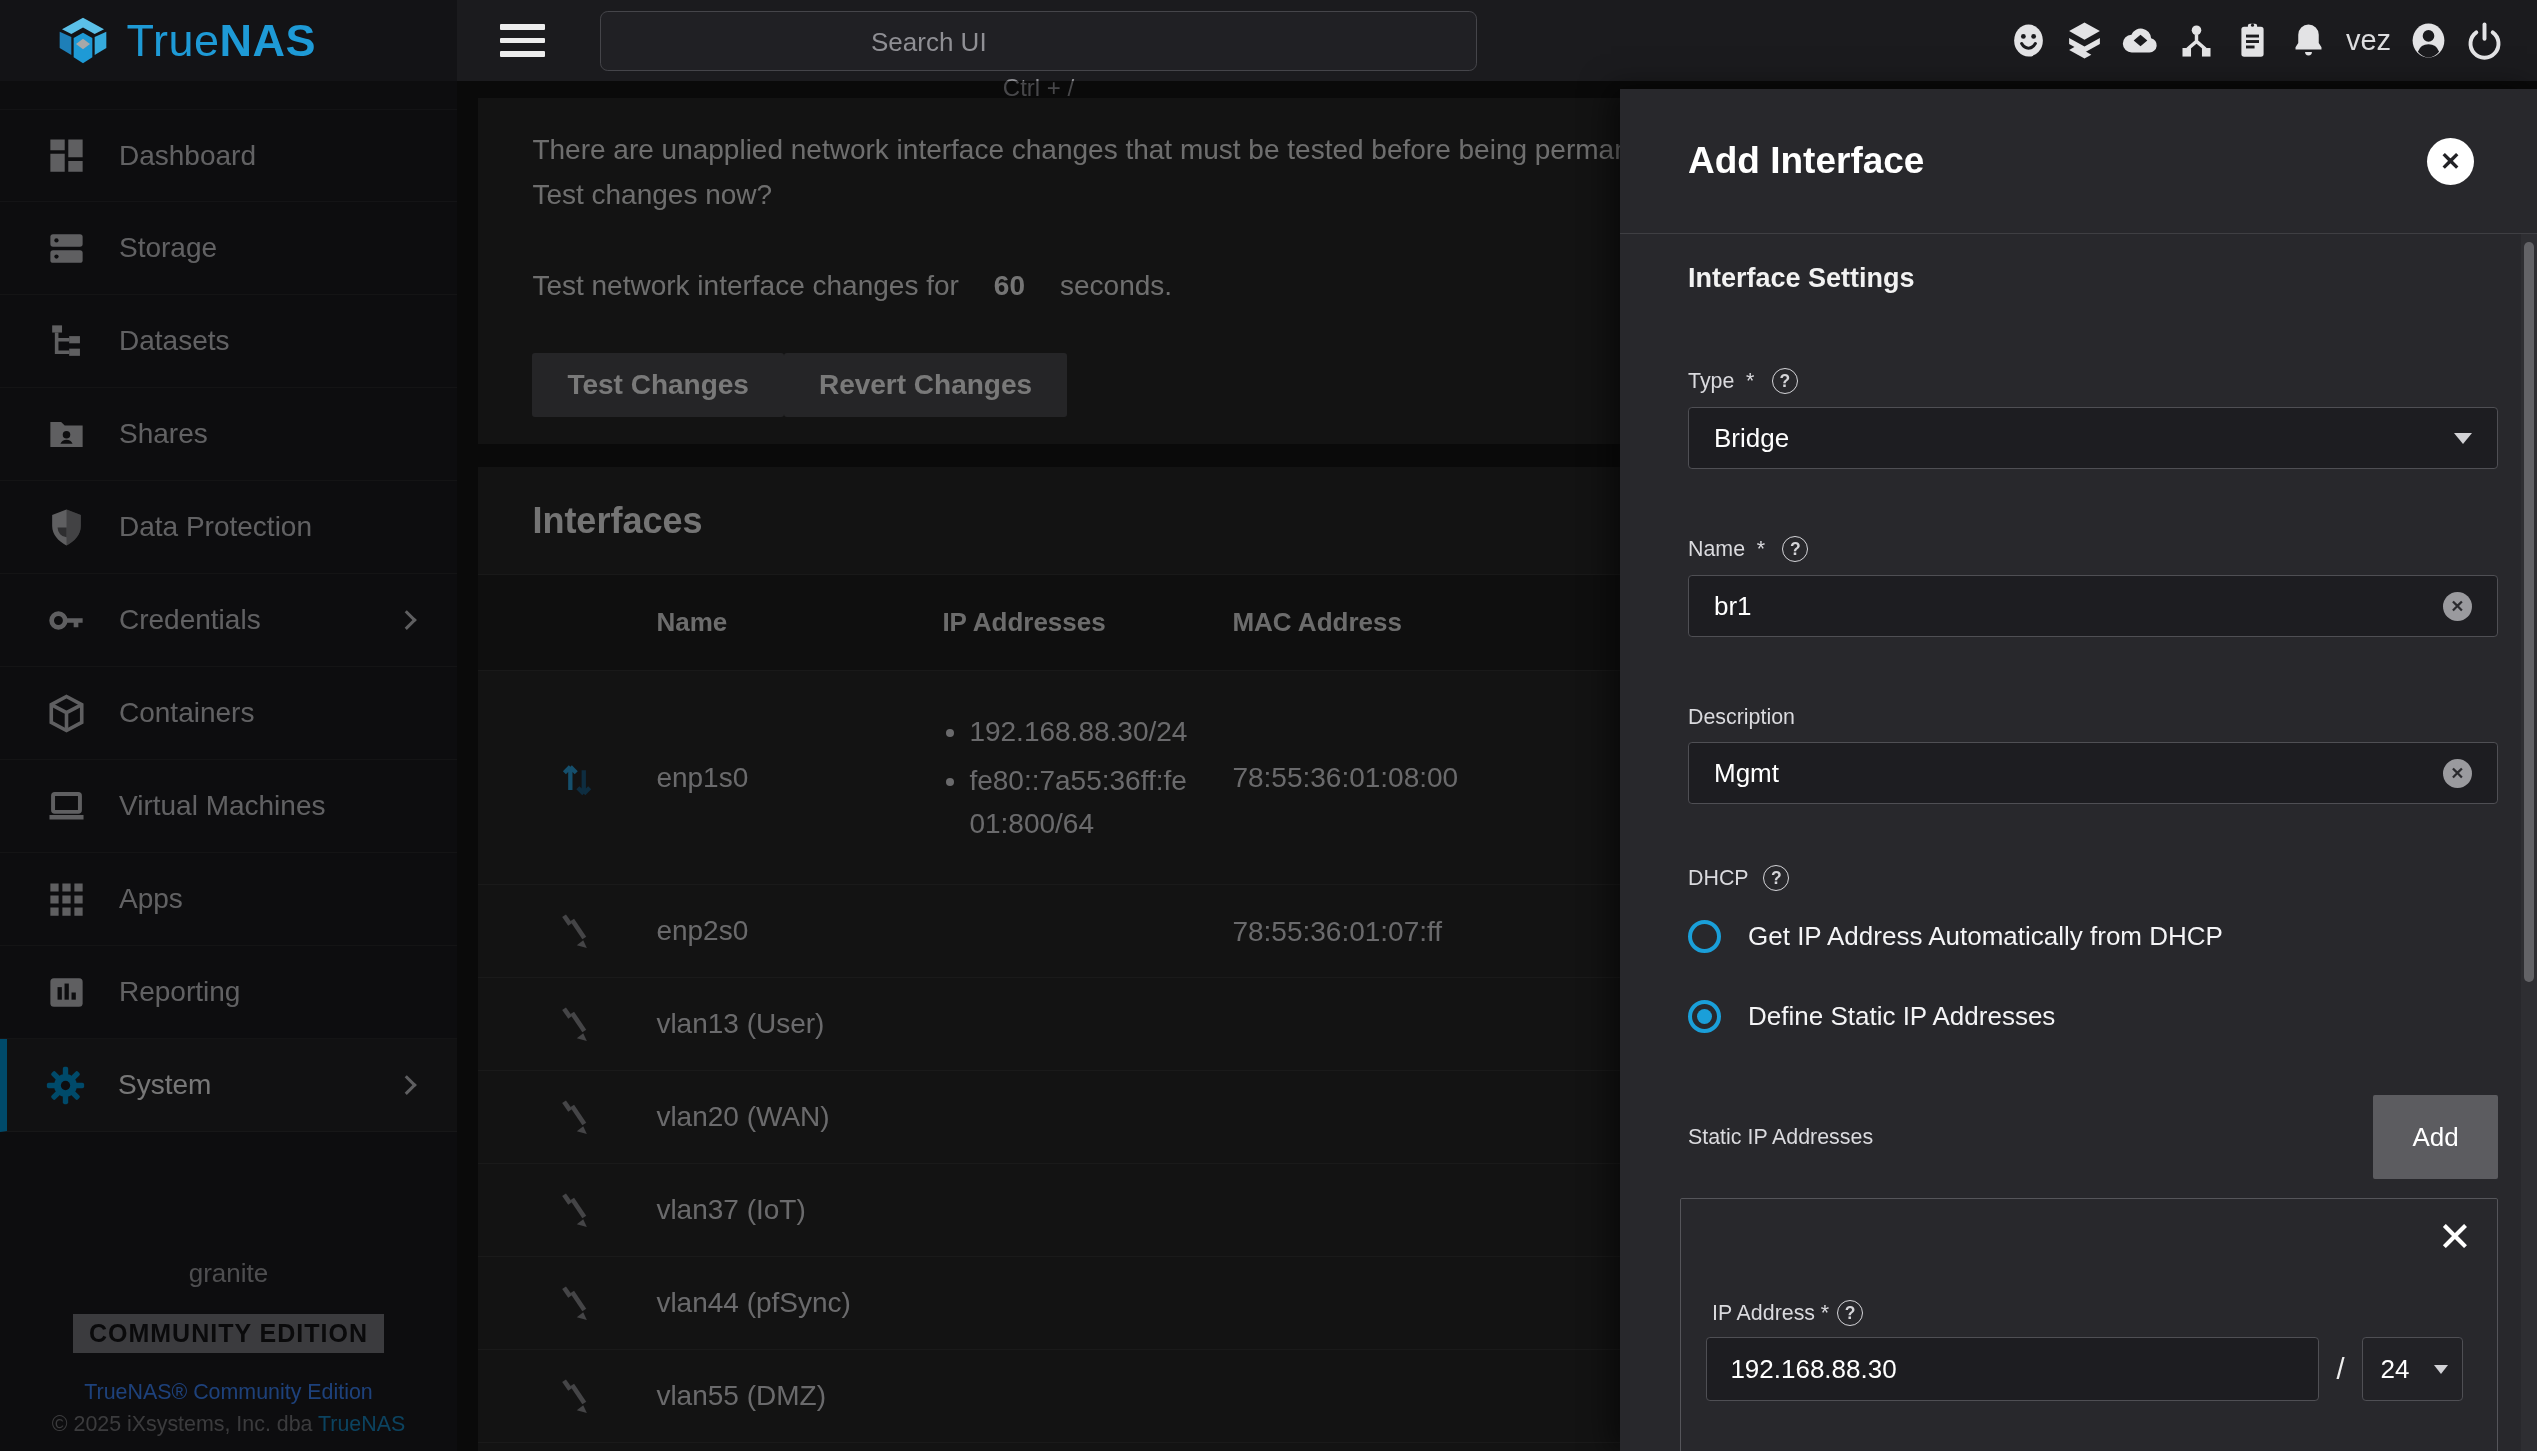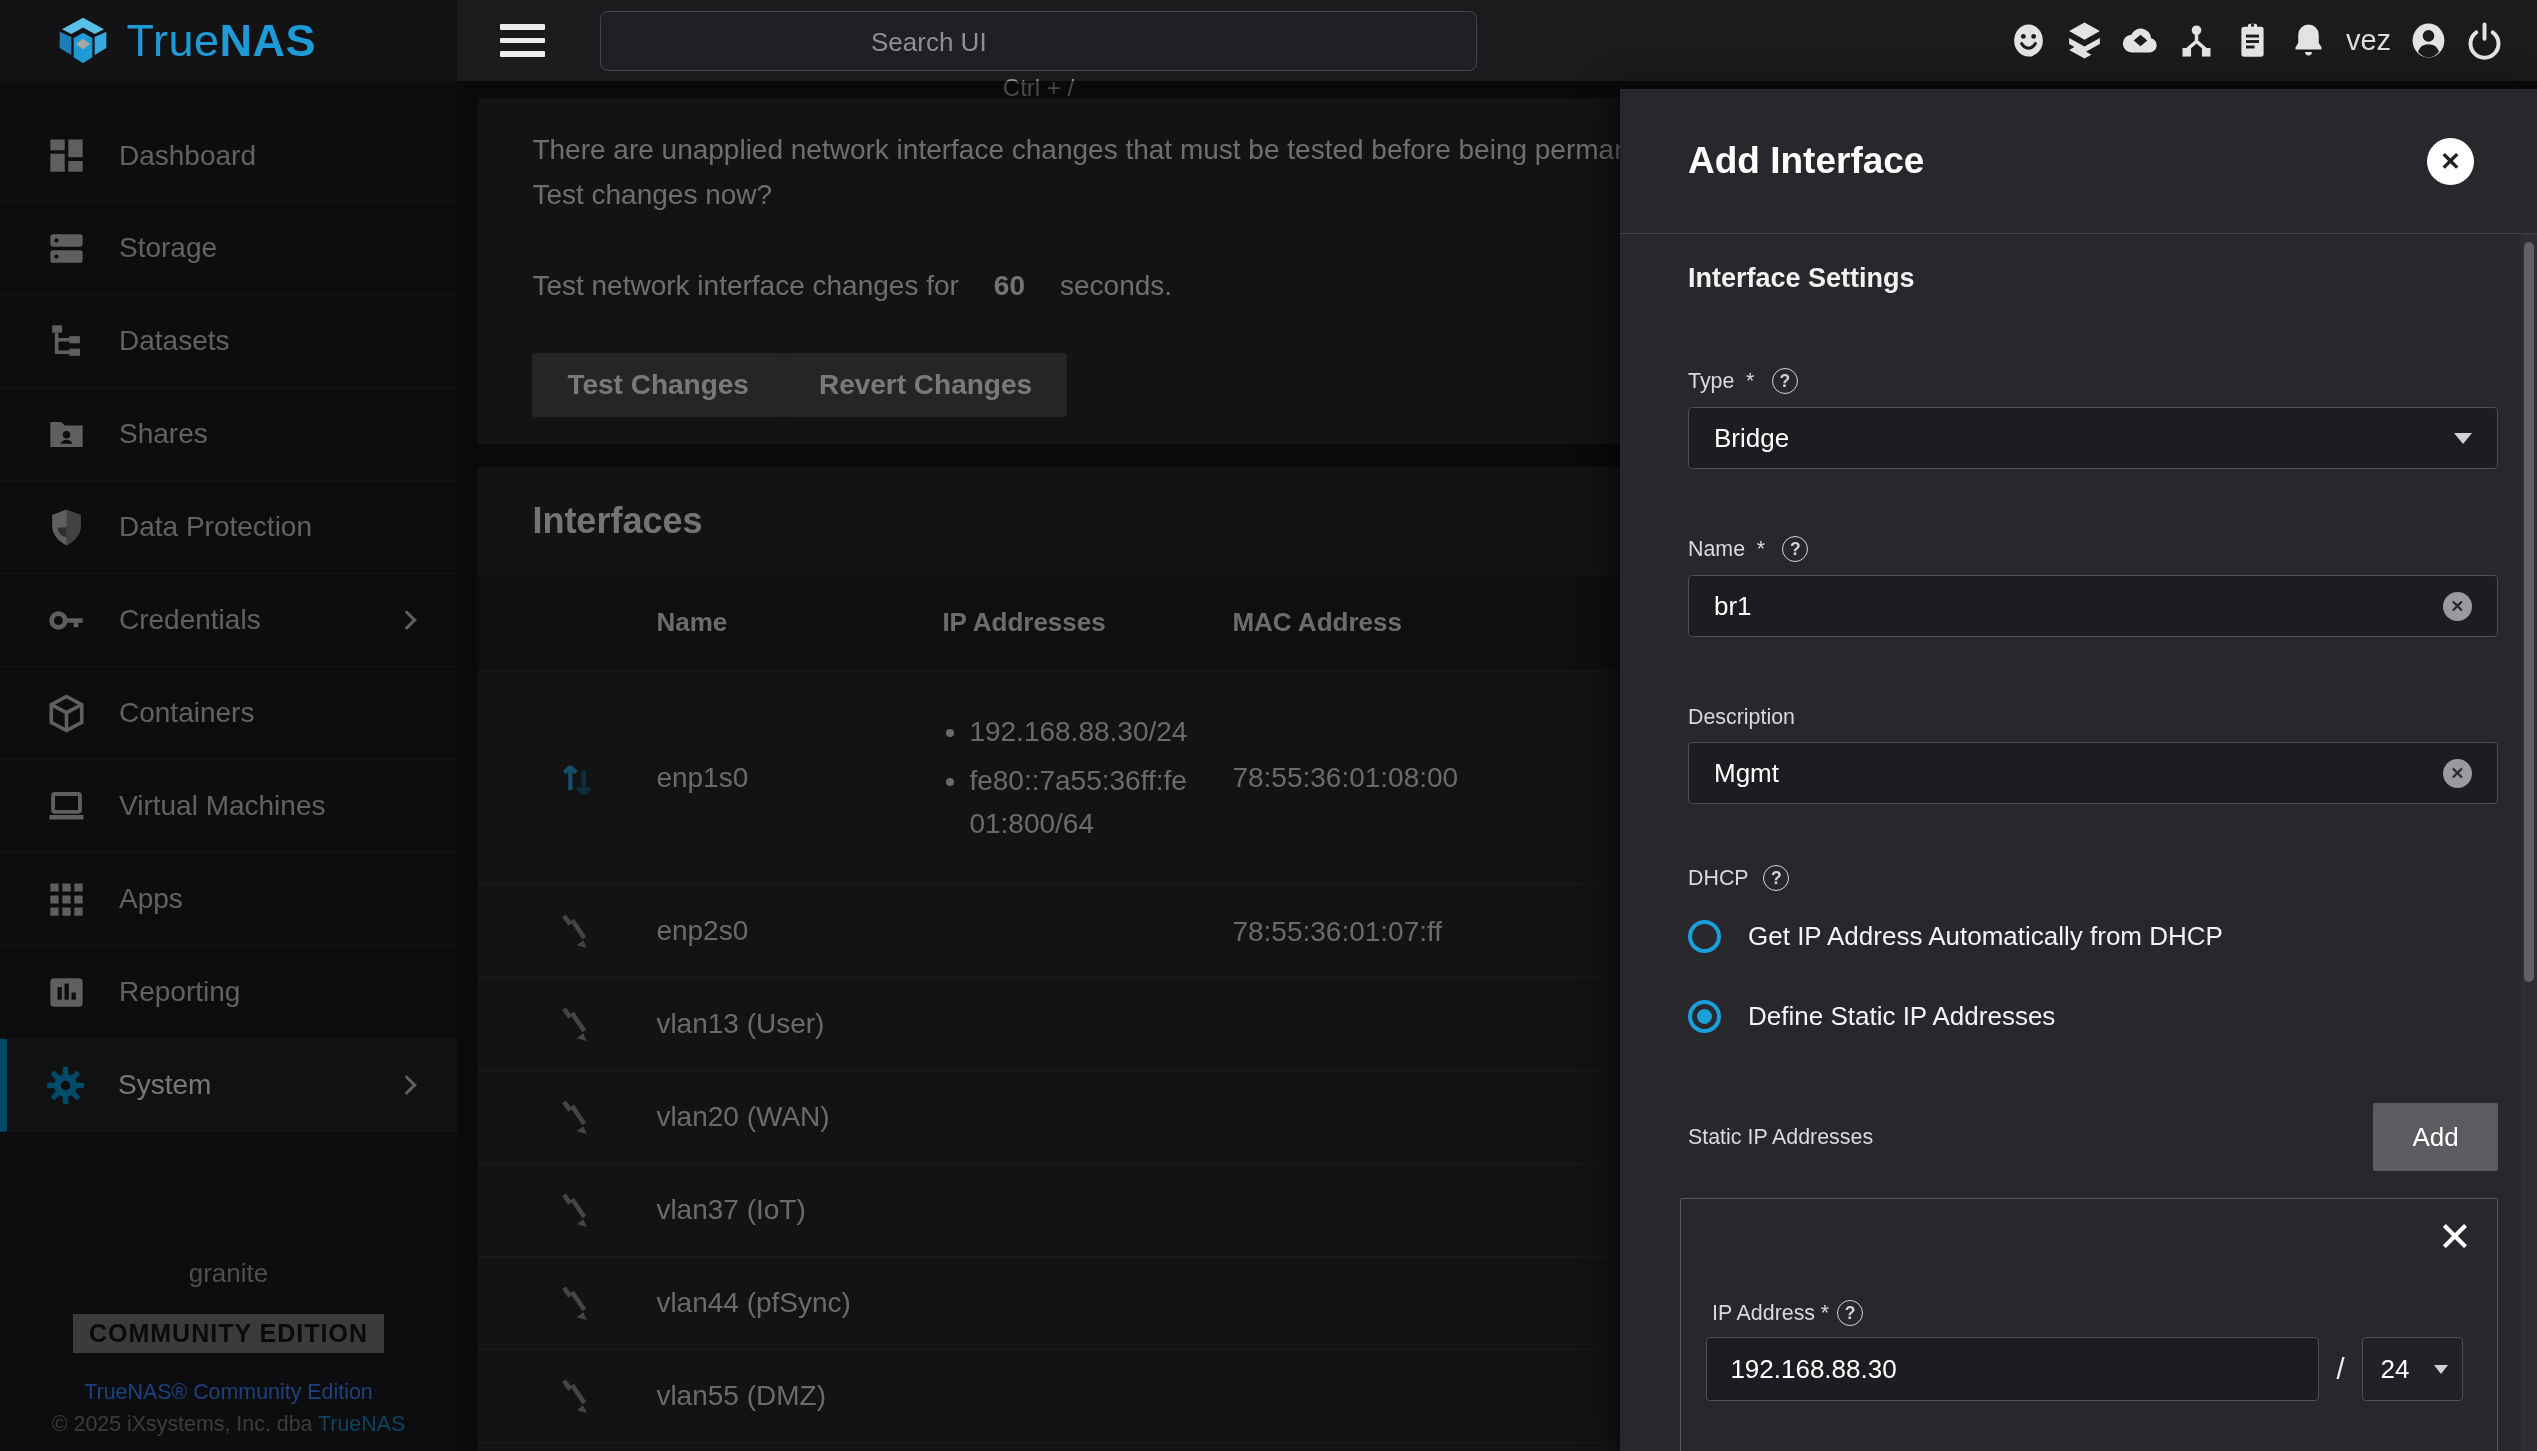--- a/index.html
+++ b/index.html
@@ -89,21 +89,21 @@
   .f-select { cursor:pointer; }
   .f-select .sel-value { color:#ffffff; font-size:26px; }
   .caret { margin-left:auto; width:0; height:0; border-left:9.7px solid transparent; border-right:9.7px solid transparent; border-top:11.7px solid #d2d2d6; }
   .clear-btn { margin-left:auto; width:29px; height:29px; border-radius:50%; background:#9a9a9e; color:#2a2a2e; display:flex; align-items:center; justify-content:center; font-size:16.5px; font-weight:700; cursor:pointer; }
   .radio-row { position:absolute; left:68px; height:43px; display:flex; align-items:center; gap:27px; cursor:pointer; }
   .radio { width:33px; height:33px; border:4.9px solid #1a9fd9; border-radius:50%; display:flex; align-items:center; justify-content:center; flex:none; }
   .radio .dot { width:15.6px; height:15.6px; border-radius:50%; background:#1a9fd9; }
   .radio-label { color:#f4f4f6; font-size:26px; }
   .static-row { position:absolute; left:68px; right:22.4px; top:868px; height:70px; display:flex; align-items:center; }
   .static-label { color:#dadade; font-size:21.4px; }
-  .add-btn { margin-left:auto; width:125px; height:68px; background:#5c5c60; border:none; border-radius:1.9px; color:#ffffff; font-size:26px; font-family:"Liberation Sans", sans-serif; cursor:pointer; }
+  .add-btn { margin-left:auto; width:125px; height:84px; background:#5c5c60; border:none; border-radius:1.9px; color:#ffffff; font-size:26px; font-family:"Liberation Sans", sans-serif; cursor:pointer; }
   .sub-card { position:absolute; left:60px; top:964px; width:818px; height:419px; border:1px solid #55555a; border-radius:1.9px; }
   .sub-close { position:absolute; top:17.5px; right:25px; color:#ffffff; font-size:41px; font-weight:400; line-height:41px; cursor:pointer; }
   .sub-label { position:absolute; left:25px; top:101px; display:flex; align-items:center; color:#dadade; font-size:21.4px;margin-left:6px; }
   .ip-row { position:absolute; left:25px; top:138px; right:25px; height:64px; display:flex; align-items:center; }
   .ip-input { width:613px; height:64px; background:#1d1d21; border:1px solid #4f4f54; border-radius:3.9px; display:flex; align-items:center; padding:0 23.4px; }
   .ip-input input { flex:1; background:transparent; border:none; outline:none; color:#ffffff; font-size:26px; font-family:"Liberation Sans", sans-serif; }
   .slash { margin:0 17.5px; color:#eeeeee; font-size:29px; }
   .prefix-select { width:101px; height:64px; background:#222226; border:1px solid #4f4f54; border-radius:3.9px; display:flex; align-items:center; padding:0 13.6px 0 17.5px; cursor:pointer; }
   .prefix-select .sel-value { color:#ffffff; font-size:26px; }
   .prefix-select .caret { border-left-width:7.8px; border-right-width:7.8px; border-top-width:9.7px; }

